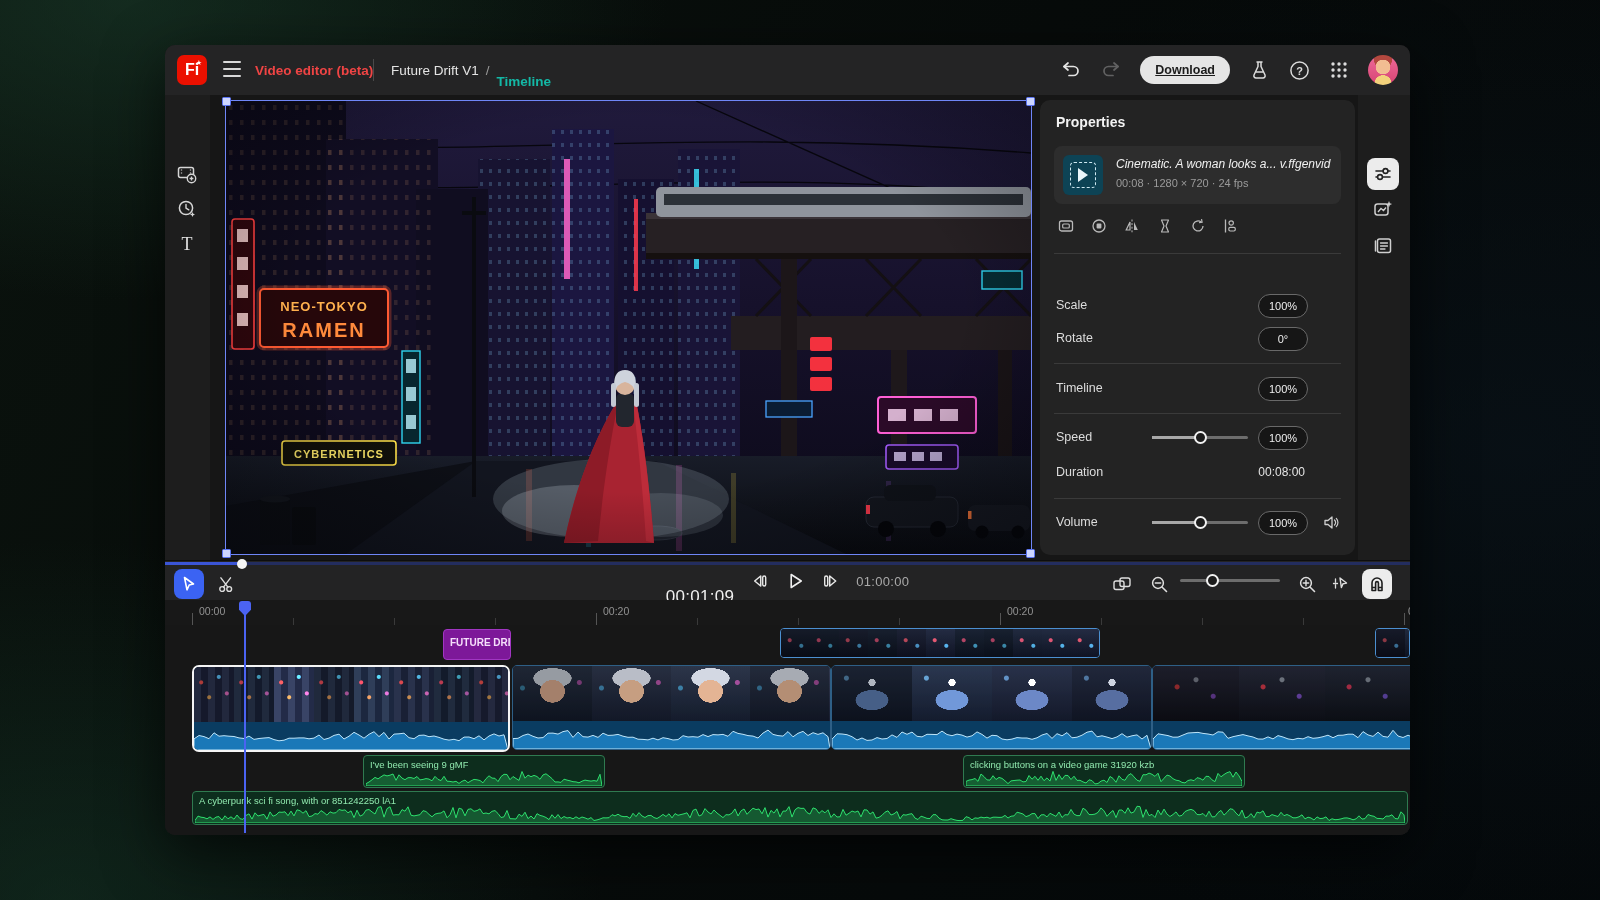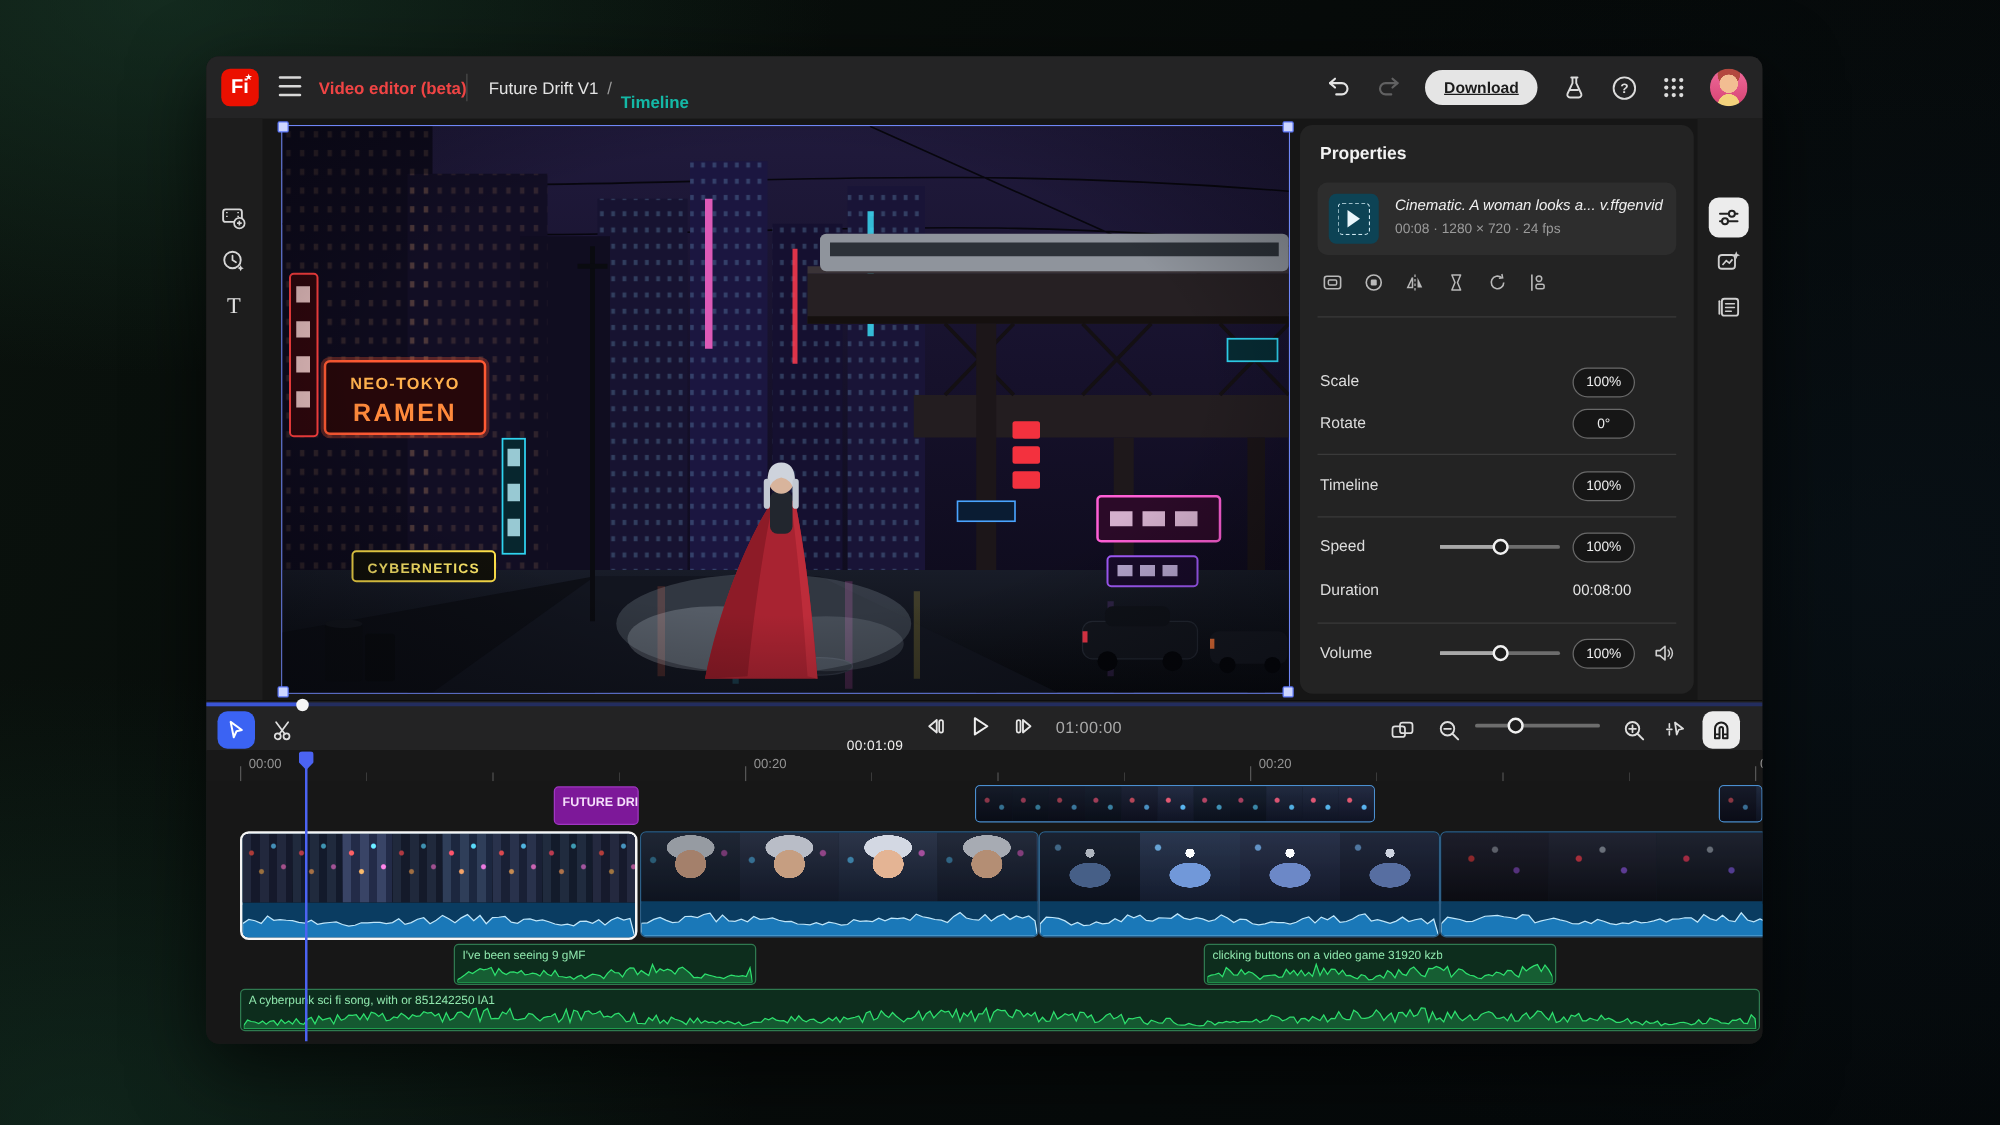--- a/index.html
+++ b/index.html
@@ -65,21 +65,21 @@
   .slider .fill{position:absolute;left:0;top:0;height:100%;background:#a8a8a8;}
   .slider .knob{position:absolute;top:-5.5px;width:13px;height:13px;background:#1c1c1c;border:2.2px solid #f1f1f1;border-radius:50%;box-sizing:border-box;}
   
   .ttoolbar{position:absolute;left:0;top:515px;right:0;height:40px;background:#232324;border-top:1px solid #0d0d0d;}
   .seek{position:absolute;left:0;top:1px;right:0;height:3px;background:#232d5f;}
   .seek .done{position:absolute;left:0;top:0;height:100%;background:#3b55d6;}
   .seek .knob{position:absolute;top:-3.5px;width:10px;height:10px;border-radius:50%;background:#f5f5f5;cursor:grab;}
   .tool-sel{position:absolute;left:9px;top:8px;width:30px;height:30px;background:#3b63f3;border-radius:8px;display:flex;align-items:center;justify-content:center;cursor:pointer;}
   .ttool{position:absolute;top:12px;width:22px;height:22px;display:flex;align-items:center;justify-content:center;cursor:pointer;}
   .transport{position:absolute;left:50%;top:0;height:40px;transform:translateX(-50%);display:flex;align-items:center;gap:14px;}
-  .tc{font-size:11px;color:#f0f0f0;letter-spacing:.3px;margin-top:32px;}
+  .tc{font-size:17px;color:#f0f0f0;letter-spacing:.3px;margin-top:32px;}
   .tt{font-size:13px;color:#a9a9a9;letter-spacing:.3px;}
   .zoomslider{position:absolute;left:1015px;top:18px;width:100px;height:2.5px;background:#6d6d6d;border-radius:2px;cursor:pointer;}
   .zoomslider .knob{position:absolute;left:26px;top:-5.5px;width:13px;height:13px;background:#1c1c1c;border:2.2px solid #f1f1f1;border-radius:50%;box-sizing:border-box;}
   .magnet-sel{position:absolute;left:1197px;top:8px;width:30px;height:30px;background:#ececec;border-radius:8px;display:flex;align-items:center;justify-content:center;cursor:pointer;}
   
   .rulerwrap{position:absolute;left:0;top:555px;right:0;height:25px;background:#181818;}
   .ruler-ticks{position:absolute;left:27px;right:0;bottom:0;height:7px;
     background:repeating-linear-gradient(90deg,#3a3a3a 0 1px,transparent 1px 101px);}
   .majtick{position:absolute;bottom:0;width:1px;height:12px;background:#555;}
   .rlabel{position:absolute;top:5px;font-size:10.5px;color:#929292;}

